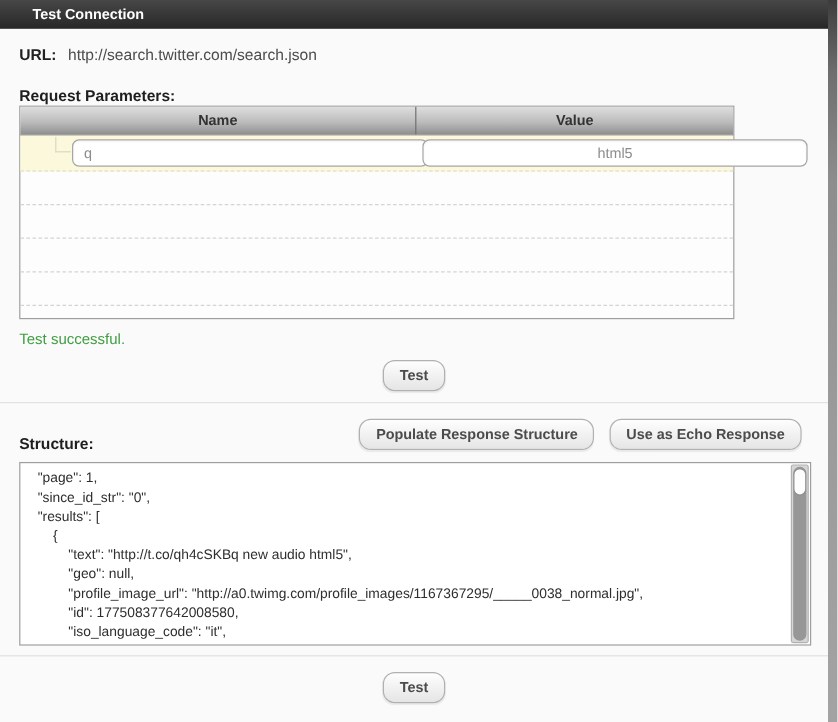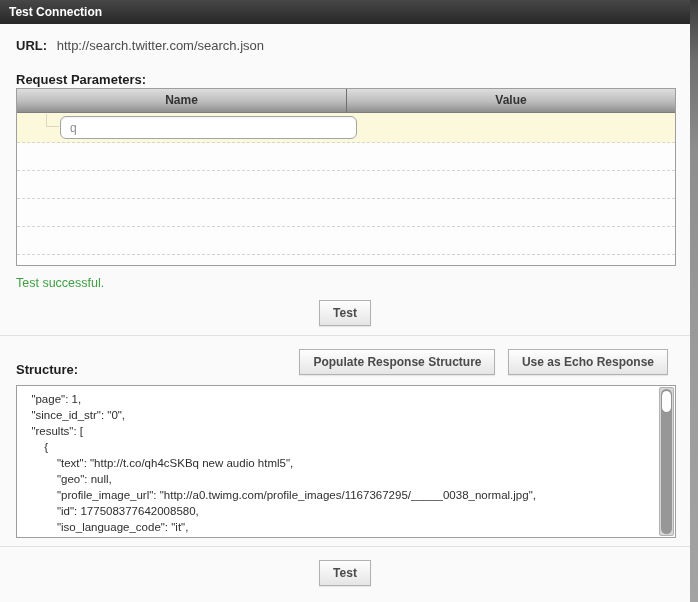--- a/index.html
+++ b/index.html
@@ -9,30 +9,30 @@
     font-family:"Liberation Sans", sans-serif; background:#ffffff;
   }
   .dialog { position:absolute; left:0; top:0; width:690px; height:602px; background:#fafafa; }
   .bg-strip {
     position:absolute; left:690px; top:0; width:8px; height:602px;
     background:linear-gradient(to bottom,#3c3c3c 0px,#6e6e6e 60px,#8d8d8d 150px,#9b9b9b 350px,#a3a3a3 100%);
   }
   .titlebar {
     position:absolute; top:0; left:0; width:690px; height:24px;
     background:linear-gradient(#474747,#272727);
-    color:#fff; font-weight:bold; font-size:12px; line-height:24px; padding-left:9px;
+    color:#fff; font-weight:bold; font-size:12px; line-height:24px; padding-left:27px;
   }
   .url-row { position:absolute; top:38px; left:16px; font-size:13px; color:#333; }
   .url-label { font-weight:bold; color:#222; }
   .url-value { color:#4c4c4c; margin-left:6px; }
   .params-label, .response-label { font-weight:bold; font-size:13px; color:#1e1e1e;margin-top:10px; }
   .params-label { position:absolute; top:62px; left:16px; }
 
   .grid {
-    position:absolute; top:88px; left:16px; width:660px; height:178px;
+    position:absolute; top:88px; left:16px; width:596px; height:178px;
     border:1px solid #9e9e9e; background:#fdfdfd; display:flex; flex-direction:column;
   }
   .grid-header { display:flex; height:24px; flex:none;
     background:linear-gradient(#dedede,#bcbcbc 55%,#8f8f8f); border-bottom:1px solid #7d7d7d; }
   .grid-header .cell { text-align:center; font-weight:bold; font-size:12px; color:#333; line-height:23px; }
   .cell-name { width:330px; flex:none; border-right:1px solid #6f6f6f; }
   .cell-value { flex:1; }
   .param-row { height:30px; flex:none; background:#fcf8db; border-bottom:1px dashed #d8d8c8; position:relative; }
   .connector { position:absolute; left:29px; top:1px; width:13px; height:13px;
     border-left:1px solid #d8d8c2; border-bottom:1px solid #d8d8c2; }
@@ -42,21 +42,21 @@
     box-shadow:inset 0 1px 2px rgba(0,0,0,0.06);
   }
   .input-name  { left:43px;  width:297px; }
   .input-value { left:335px; width:321px; text-align:center; }
   .empty-row { height:28px; flex:none; border-bottom:1px dashed #d4d4d4; }
   .filler-row { flex:1; }
 
   .status { position:absolute; top:276px; left:16px; font-size:12.5px; }
 
   .btn {
-    display:inline-block; border:1px solid #b1b1b1; border-radius:0;
+    display:inline-block; border:1px solid #b1b1b1; border-radius:10px;
     background:linear-gradient(#fefefe,#e5e5e5); color:#4b4b4b; font-weight:bold;
     font-size:12px; font-family:inherit; padding:5px 13px; cursor:pointer;
     box-shadow:0 1px 1px rgba(0,0,0,0.07);
   }
   .test-row  { position:absolute; top:300px; left:0; width:690px; text-align:center; }
   .divider   { position:absolute; left:0; width:690px; height:0; border-top:1px solid #e1e1e1; }
   .divider-1 { top:335px; }
   .divider-2 { top:546px; }
 
   .response-label { position:absolute; top:352px; left:16px; }
@@ -99,20 +99,21 @@
   <div class="params-label">Request Parameters:</div>
 
   <div class="grid">
     <div class="grid-header">
       <div class="cell cell-name">Name</div>
       <div class="cell cell-value">Value</div>
     </div>
     <div class="param-row">
       <span class="connector"></span>
       <input class="param-input input-name" type="text" value="q" style="">
+      <input class="param-input input-value" type="text" value="html5" style="">
     </div>
     <div id="empty-rows" style="display:flex;flex-direction:column;flex:1;">
         <div class="empty-row"></div>
         <div class="empty-row"></div>
         <div class="empty-row"></div>
         <div class="empty-row"></div>
         <div class="filler-row"></div>
       </div>
   </div>
 

